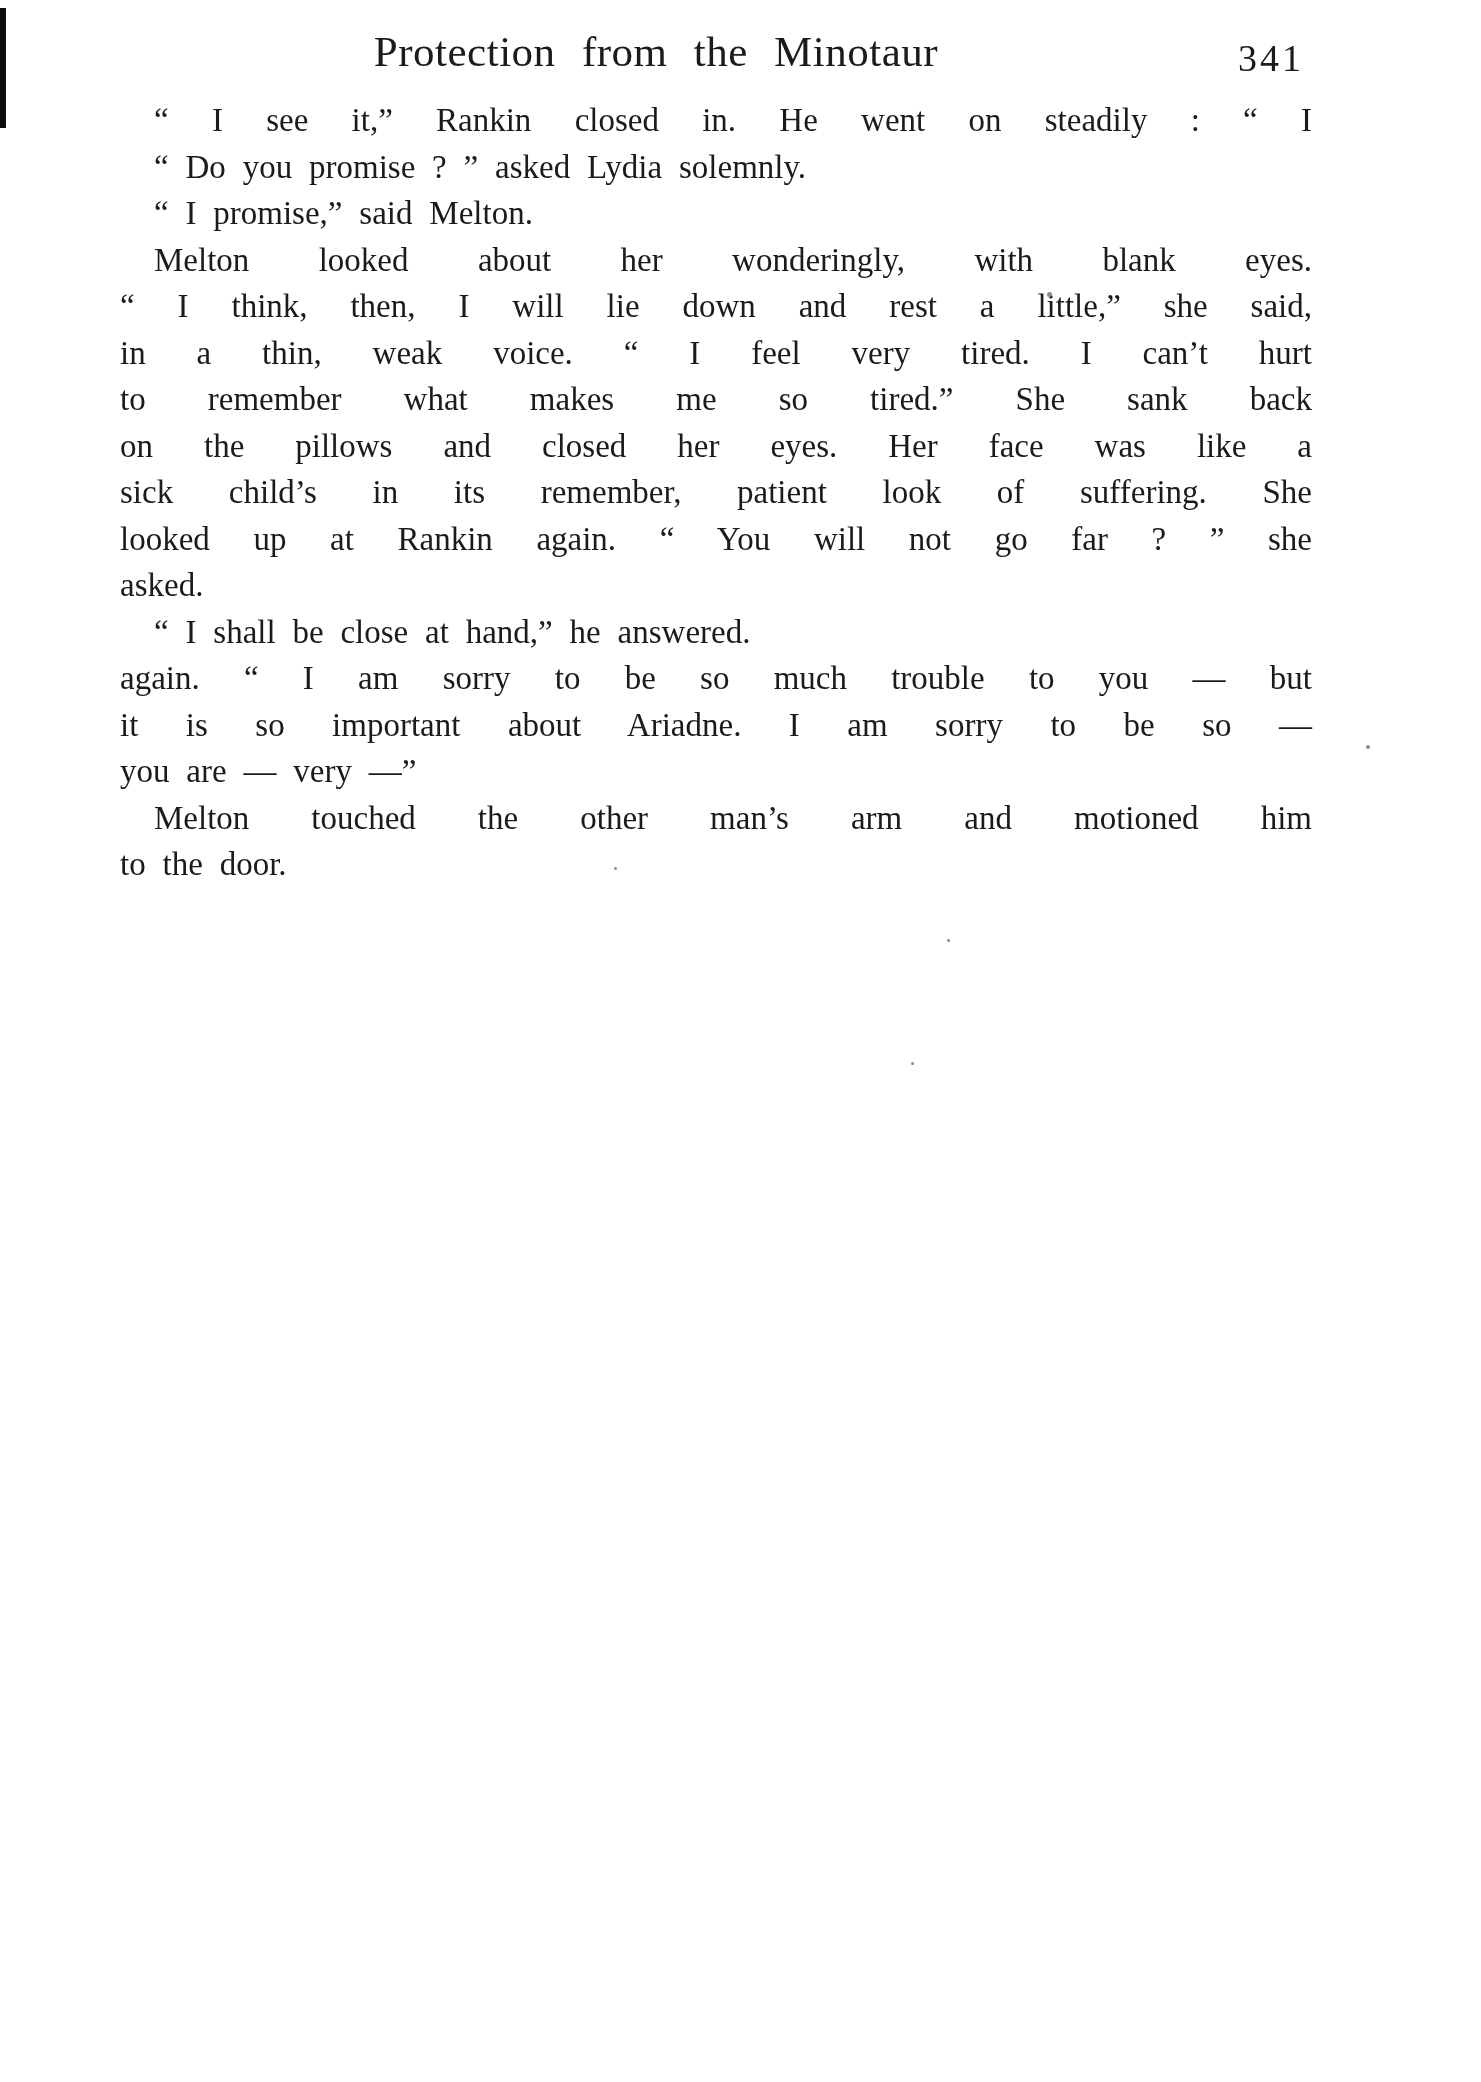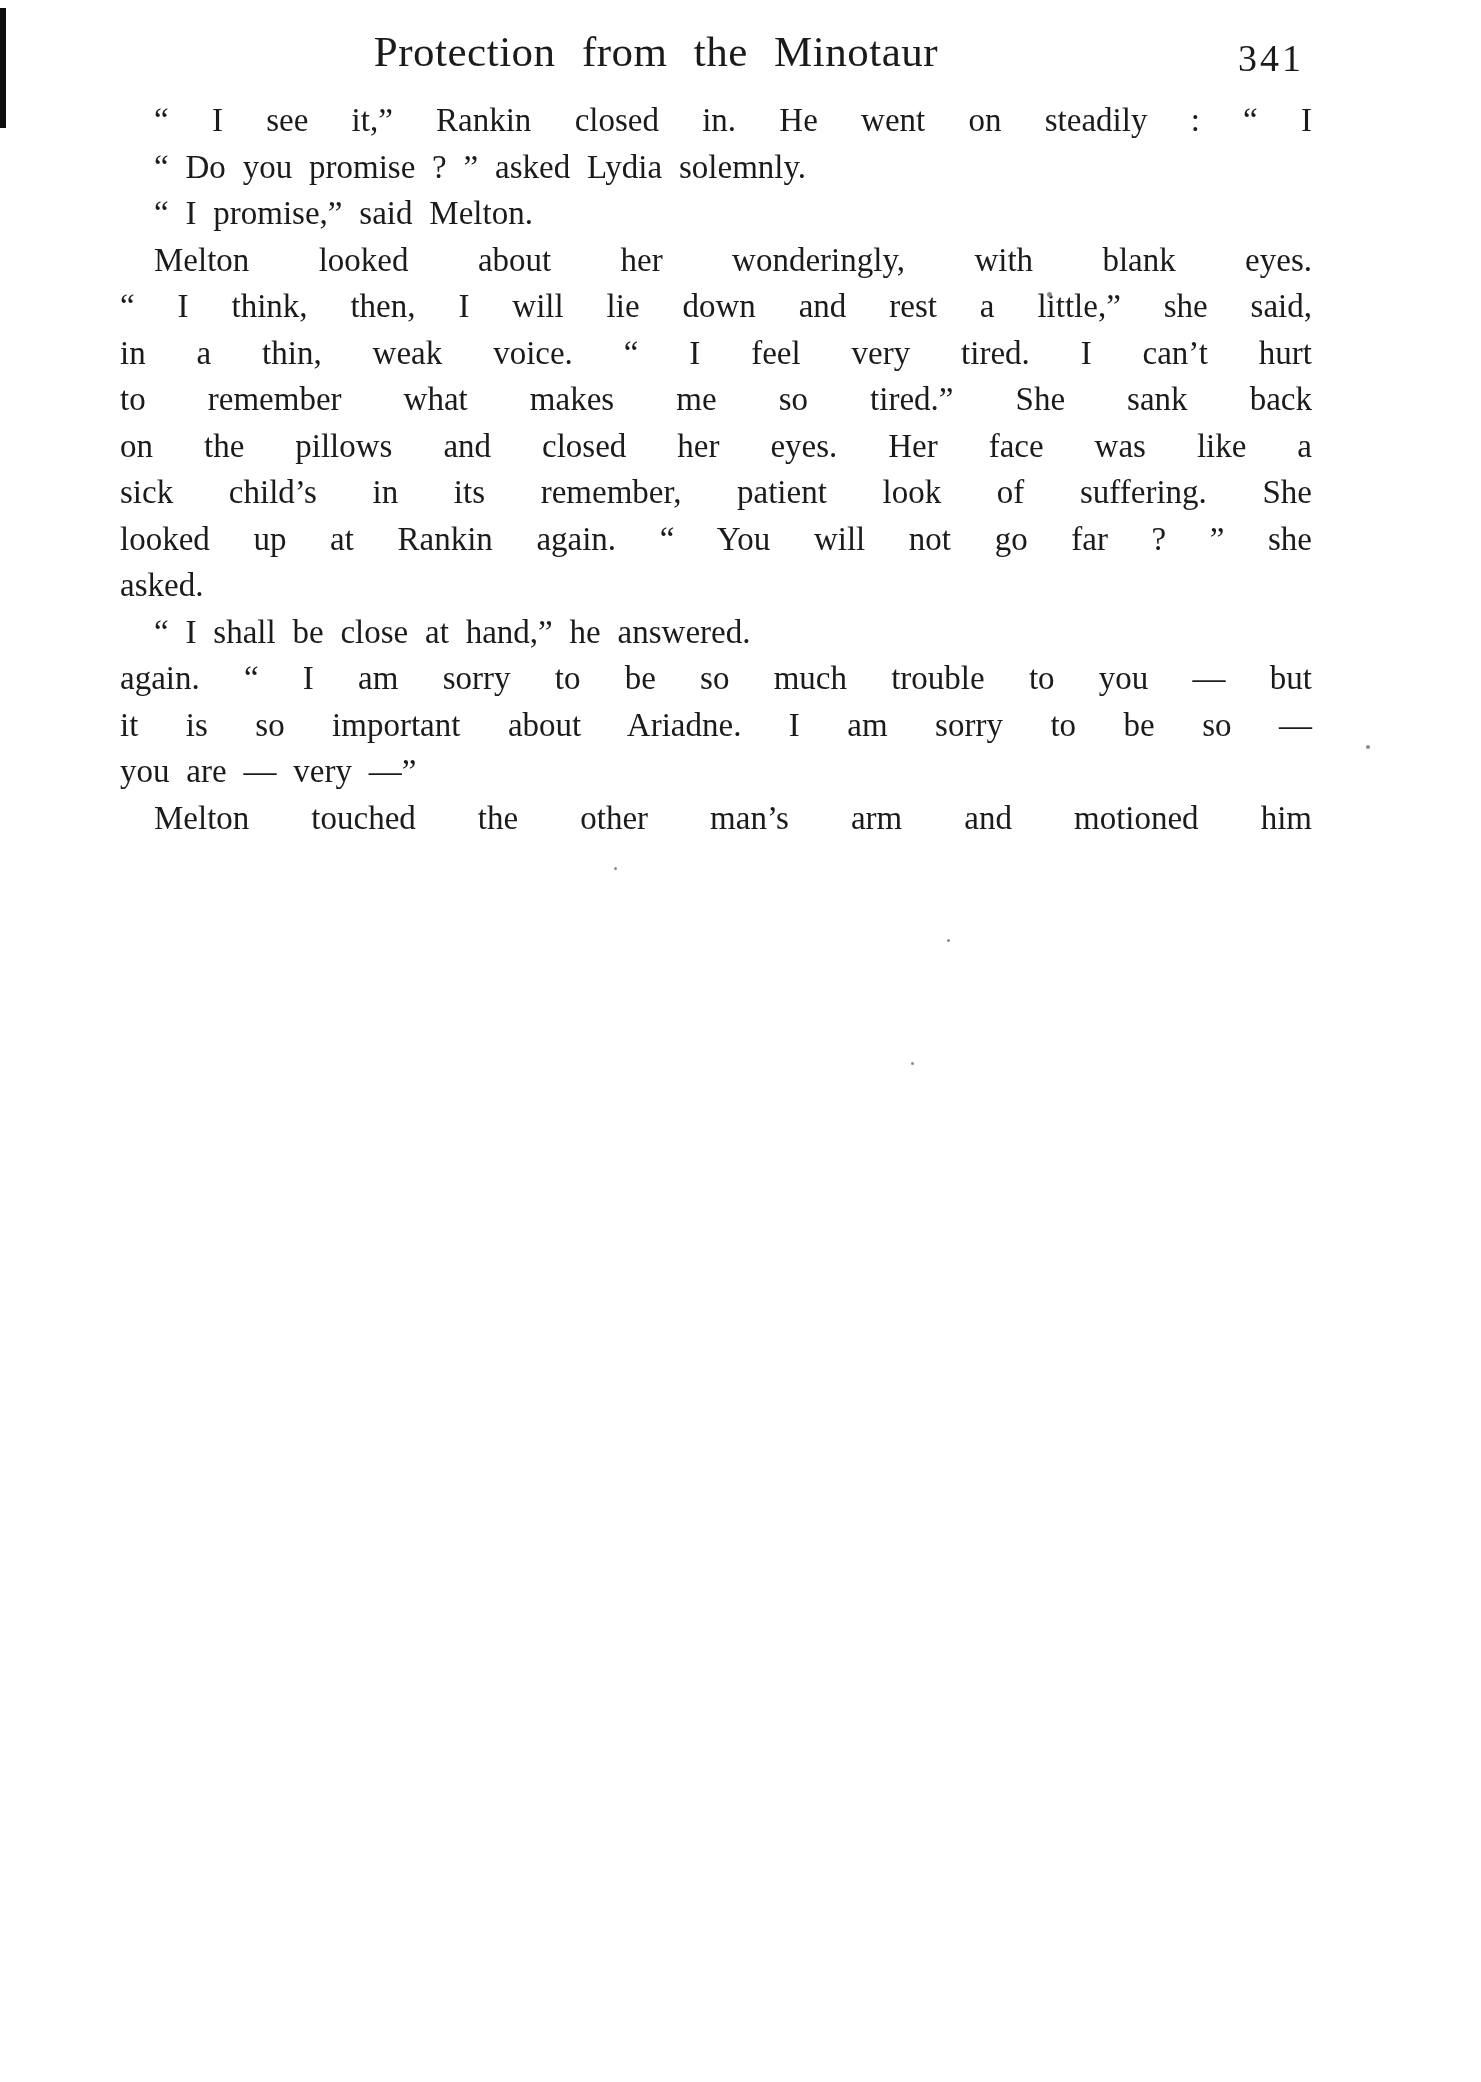--- a/index.html
+++ b/index.html
@@ -79,20 +79,21 @@
     <div class="line j">to remember what makes me so tired.”  She sank back</div>
     <div class="line j">on the pillows and closed her eyes.  Her face was like a</div>
     <div class="line j">sick child’s in its remember, patient look of suffering.  She</div>
     <div class="line j">looked up at Rankin again.  “ You will not go far ? ” she</div>
     <div class="line">asked.</div>
     <div class="line i">“ I shall be close at hand,” he answered.</div>
     <div class="line j">again.  “ I am sorry to be so much trouble to you — but</div>
     <div class="line j">it is so important about Ariadne.  I am sorry to be so —</div>
     <div class="line">you are — very —”</div>
     <div class="line i j">Melton touched the other man’s arm and motioned him</div>
+    <div class="line">to the door.</div>
   </div>
 
   <div class="artifact art-top-left"></div>
   <div class="artifact art-bottom-left"></div>
   <div class="artifact art-bottom-line"></div>
   <div class="speck" style="left:1047px; top:292px; width:5px; height:5px;"></div>
   <div class="speck" style="left:1366px; top:745px; width:4px; height:4px;"></div>
   <div class="speck" style="left:614px;  top:867px; width:3px; height:3px;"></div>
   <div class="speck" style="left:947px;  top:939px; width:3px; height:3px;"></div>
   <div class="speck" style="left:911px;  top:1062px; width:3px; height:3px;"></div>

